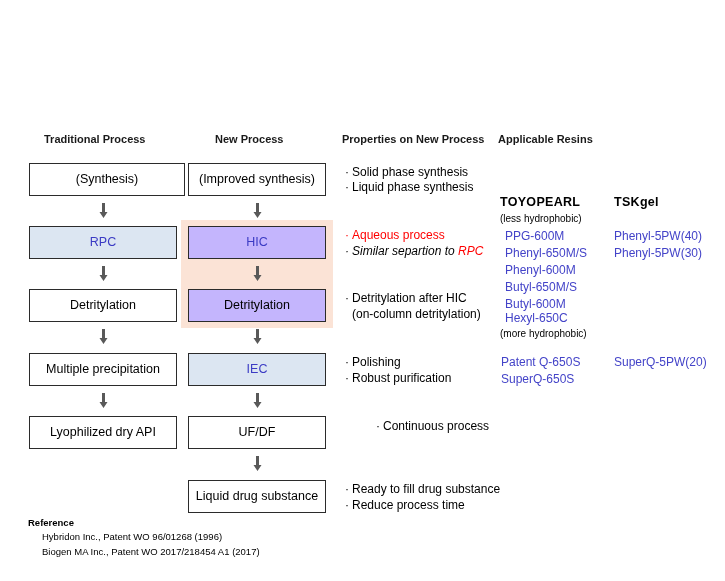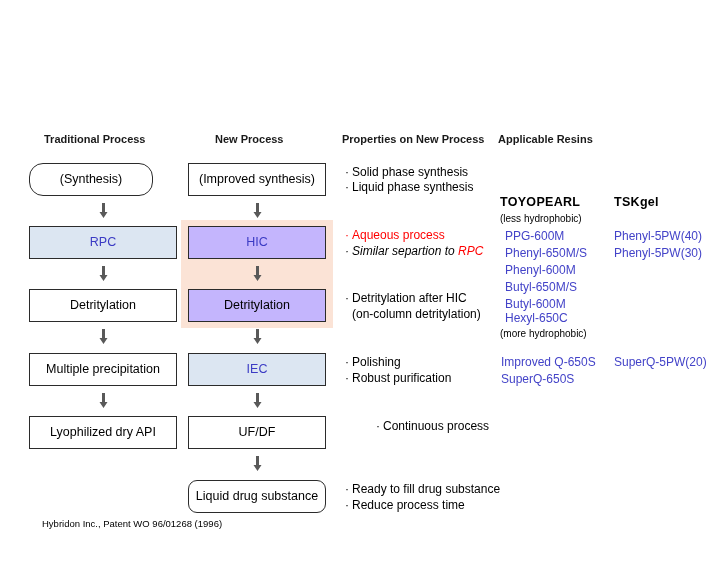--- a/index.html
+++ b/index.html
@@ -142,21 +142,21 @@
 <div id="title-block">
 </div>
 
 <div class="col-header" id="hdr-traditional">Traditional Process</div>
 <div class="col-header" id="hdr-new">New Process</div>
 <div class="col-header" id="hdr-props">Properties on New Process</div>
 <div class="col-header" id="hdr-resins">Applicable Resins</div>
 
 <div id="hic-highlight"></div>
 
-<div class="flowbox" style="left:29px; top:163px; width:124px; height:33px;border-radius:14px;">(Synthesis)</div>
+<div class="flowbox" style="left:29px; top:163px; width:156px; height:33px;">(Synthesis)</div>
 
 <div class="arrow" style="left:98px; top:203px;">
   <svg width="11" height="16" viewBox="0 0 11 16">
       <path d="M4 0 h3 v9 h2.5 L5.5 15 L1.5 9 H4 Z" fill="#595959"></path>
     </svg>
 </div>
 
 <div class="flowbox fill-blue txt-blue" style="left:29px; top:226px; width:148px; height:33px;">RPC</div>
 
 <div class="arrow" style="left:98px; top:266px;">
@@ -216,21 +216,21 @@
 </div>
 
 <div class="flowbox" style="left:188px; top:416px; width:138px; height:33px;">UF/DF</div>
 
 <div class="arrow" style="left:252px; top:456px;">
   <svg width="11" height="16" viewBox="0 0 11 16">
       <path d="M4 0 h3 v9 h2.5 L5.5 15 L1.5 9 H4 Z" fill="#595959"></path>
     </svg>
 </div>
 
-<div class="flowbox" style="left:188px; top:480px; width:138px; height:33px;border-radius:9px;">Liquid drug substance</div>
+<div class="flowbox" style="left:188px; top:480px; width:138px; height:33px;">Liquid drug substance</div>
 
 <div class="prop-line" style="left:345px; top:165px;">
   <span class="bullet">·</span><span>Solid phase synthesis</span>
 </div>
 <div class="prop-line" style="left:345px; top:180px;">
   <span class="bullet">·</span><span>Liquid phase synthesis</span>
 </div>
 
 <div class="prop-line" style="left:345px; top:228px;">
   <span class="bullet red">·</span><span class="red">Aqueous process</span>
@@ -272,19 +272,21 @@
 <div class="resin-item" style="left:505px; top:263px;">Phenyl-600M</div>
 <div class="resin-item" style="left:505px; top:280px;">Butyl-650M/S</div>
 <div class="resin-item" style="left:505px; top:297px;">Butyl-600M</div>
 <div class="resin-item" style="left:505px; top:311px;">Hexyl-650C</div>
 
 <div class="resin-note" style="left:500px; top:328px;">(more hydrophobic)</div>
 
 <div class="resin-item" style="left:614px; top:229px;">Phenyl-5PW(40)</div>
 <div class="resin-item" style="left:614px; top:246px;">Phenyl-5PW(30)</div>
 
-<div class="resin-item" style="left:501px; top:355px;">Improved Q-650S</div>
+<div class="resin-item" style="left:501px; top:355px;">Patent Q-650S</div>
 <div class="resin-item" style="left:501px; top:372px;">SuperQ-650S</div>
 <div class="resin-item" style="left:614px; top:355px;">SuperQ-5PW(20)</div>
 
 <div id="reference-block">
+  <div id="reference-title">Reference</div>
   <div class="ref-item">Hybridon Inc., Patent WO 96/01268 (1996)</div>
+  <div class="ref-item">Biogen MA Inc., Patent WO 2017/218454 A1 (2017)</div>
 </div>
 
 </body></html>

